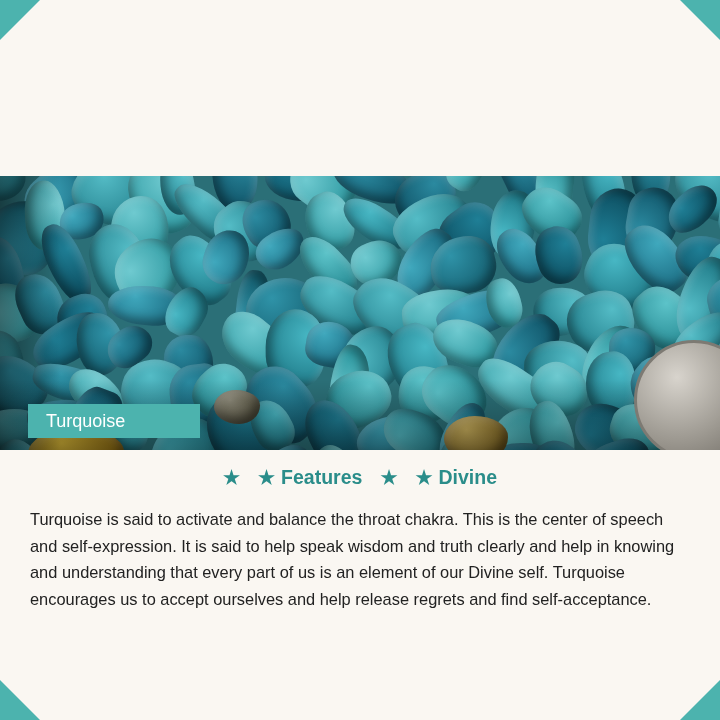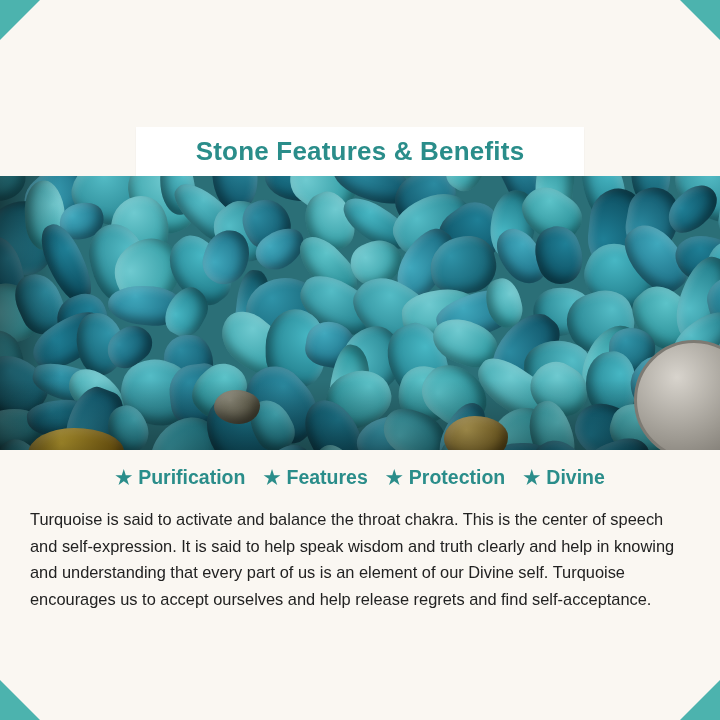--- a/index.html
+++ b/index.html
@@ -181,23 +181,20 @@
 <div class="page">
 
   <div class="corner corner-tl"></div>
   <div class="corner corner-tr"></div>
   <div class="corner corner-bl"></div>
   <div class="corner corner-br"></div>
 
   <div class="bottom-card"></div>
 
 
-  <div class="title-banner">
-    <h1>Stone Features &amp; Benefits</h1>
-  </div>
 
   <div class="hero">
     <div class="hero-canvas" id="pebbles">
         <div class="pebble" style="left: -21.4765px; top: -22.4162px; width: 46.239px; height: 45.6299px; background: radial-gradient(circle at 35% 28%, rgb(71, 183, 196), rgb(31, 122, 136) 78%); transform: rotate(-13.8165deg); border-radius: 55.6554% 55.5728% 58.5081% 47.2524% / 56.4135% 50.8418% 50.237% 42.5534%;"></div>
         <div class="pebble" style="left: 23.0996px; top: -7.28398px; width: 69.2534px; height: 51.9097px; background: radial-gradient(circle at 35% 28%, rgb(63, 168, 189), rgb(29, 111, 133) 78%); transform: rotate(-41.383deg); border-radius: 40.1997% 43.3796% 46.3367% 46.1026% / 50.6243% 59.7052% 50.6117% 51.6%;"></div>
         <div class="pebble" style="left: 72.4768px; top: -17.3575px; width: 83.9729px; height: 65.6836px; background: radial-gradient(circle at 35% 28%, rgb(84, 188, 198), rgb(35, 127, 140) 78%); transform: rotate(10.8033deg); border-radius: 54.8444% 41.7546% 43.0339% 49.4577% / 58.6277% 53.0028% 40.4048% 43.8356%;"></div>
         <div class="pebble" style="left: 123.617px; top: -8.86281px; width: 77.0499px; height: 60.6845px; background: radial-gradient(circle at 35% 28%, rgb(111, 202, 208), rgb(47, 154, 162) 78%); transform: rotate(52.3128deg); border-radius: 48.1753% 40.8166% 44.3583% 53.4016% / 53.7975% 48.9448% 52.3462% 44.6313%;"></div>
         <div class="pebble" style="left: 148.939px; top: -7.05779px; width: 56.8269px; height: 34.4491px; background: radial-gradient(circle at 35% 28%, rgb(84, 188, 198), rgb(35, 127, 140) 78%); transform: rotate(78.974deg); border-radius: 41.9701% 47.8669% 46.6687% 55.3965% / 57.6403% 42.2778% 44.1509% 42.2125%;"></div>
         <div class="pebble" style="left: 198.45px; top: -24.7462px; width: 73.7785px; height: 44.7735px; background: radial-gradient(circle at 35% 28%, rgb(43, 138, 160), rgb(17, 86, 106) 78%); transform: rotate(86.686deg); border-radius: 44.9478% 53.6319% 59.7127% 59.2992% / 52.9609% 53.7062% 51.6406% 56.7112%;"></div>
         <div class="pebble" style="left: 264.812px; top: -27.7012px; width: 72.1981px; height: 52.6082px; background: radial-gradient(circle at 35% 28%, rgb(31, 127, 150), rgb(13, 78, 96) 78%); transform: rotate(2.28155deg); border-radius: 42.1342% 45.6248% 59.925% 57.2425% / 59.949% 53.1399% 42.9659% 53.2702%;"></div>
@@ -328,33 +325,34 @@
         <div class="pebble" style="left: 701.732px; top: 276.36px; width: 72.8855px; height: 65.0374px; background: radial-gradient(circle at 35% 28%, rgb(31, 127, 150), rgb(13, 78, 96) 78%); transform: rotate(25.4406deg); border-radius: 50.1908% 56.2815% 54.7034% 48.557% / 51.3698% 52.2349% 54.7297% 42.7778%;"></div>
         <div class="pebble" style="left: 28px; top: 252px; width: 96px; height: 52px; background: radial-gradient(circle at 35% 30%, rgb(216, 183, 56), rgb(140, 106, 18) 80%);"></div>
         <div class="pebble" style="left: 444px; top: 240px; width: 64px; height: 46px; background: radial-gradient(circle at 35% 30%, rgb(203, 177, 94), rgb(126, 100, 32) 80%);"></div>
         <div class="pebble" style="left: 214px; top: 214px; width: 46px; height: 34px; background: radial-gradient(circle at 35% 30%, rgb(142, 139, 122), rgb(85, 82, 63) 80%);"></div>
       </div>
     <div class="hero-shadeL"></div>
     <div class="hero-shadeB"></div>
     <div class="coin"></div>
   </div>
 
+  <div class="stone-label">
+    <span>Turquoise</span>
+  </div>
 
   <div class="benefits" id="benefits-row">
       <div class="benefit">
         <span class="star">★</span>
-        <span>Purification</span>
       </div>
       <div class="benefit">
         <span class="star">★</span>
         <span>Features</span>
       </div>
       <div class="benefit">
         <span class="star">★</span>
-        <span>Protection</span>
       </div>
       <div class="benefit">
         <span class="star">★</span>
         <span>Divine</span>
       </div>
     </div>
 
   <p class="body-copy">Turquoise is said to activate and balance the throat chakra. This is the center of speech and self-expression. It is said to help speak wisdom and truth clearly and help in knowing and understanding that every part of us is an element of our Divine self. Turquoise encourages us to accept ourselves and help release regrets and find self-acceptance.</p>
 
 </div>

